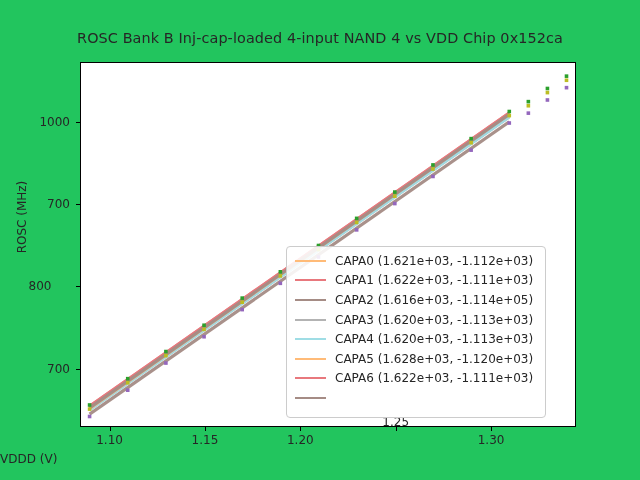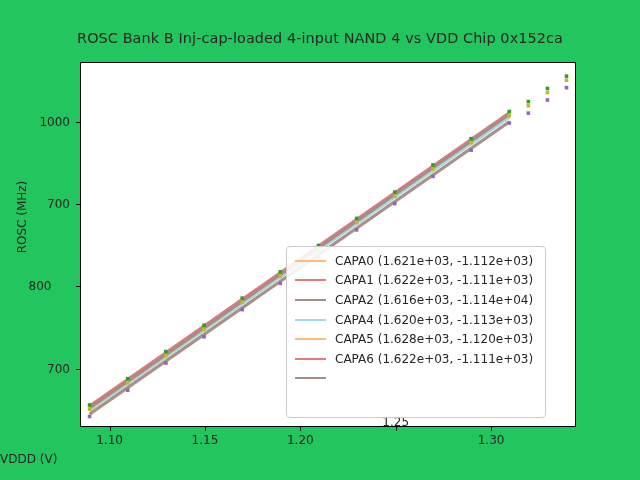--- a/index.html
+++ b/index.html
@@ -155,21 +155,25 @@
       <div class="legend-row">
         <span class="legend-swatch" style="border-top-color: rgb(255, 187, 120);"></span>
         <span class="legend-text">CAPA0 (1.621e+03, -1.112e+03)</span>
       </div>
       <div class="legend-row">
         <span class="legend-swatch" style="border-top-color: rgb(232, 120, 125);"></span>
         <span class="legend-text">CAPA1 (1.622e+03, -1.111e+03)</span>
       </div>
       <div class="legend-row">
         <span class="legend-swatch" style="border-top-color: rgb(165, 140, 133);"></span>
-        <span class="legend-text">CAPA2 (1.616e+03, -1.114e+04)</span>
+        <span class="legend-text">CAPA2 (1.616e+03, -1.114e+05)</span>
+      </div>
+      <div class="legend-row">
+        <span class="legend-swatch" style="border-top-color: rgb(179, 179, 179);"></span>
+        <span class="legend-text">CAPA3 (1.620e+03, -1.113e+03)</span>
       </div>
       <div class="legend-row">
         <span class="legend-swatch" style="border-top-color: rgb(159, 221, 229);"></span>
         <span class="legend-text">CAPA4 (1.620e+03, -1.113e+03)</span>
       </div>
       <div class="legend-row">
         <span class="legend-swatch" style="border-top-color: rgb(255, 187, 120);"></span>
         <span class="legend-text">CAPA5 (1.628e+03, -1.120e+03)</span>
       </div>
       <div class="legend-row">

